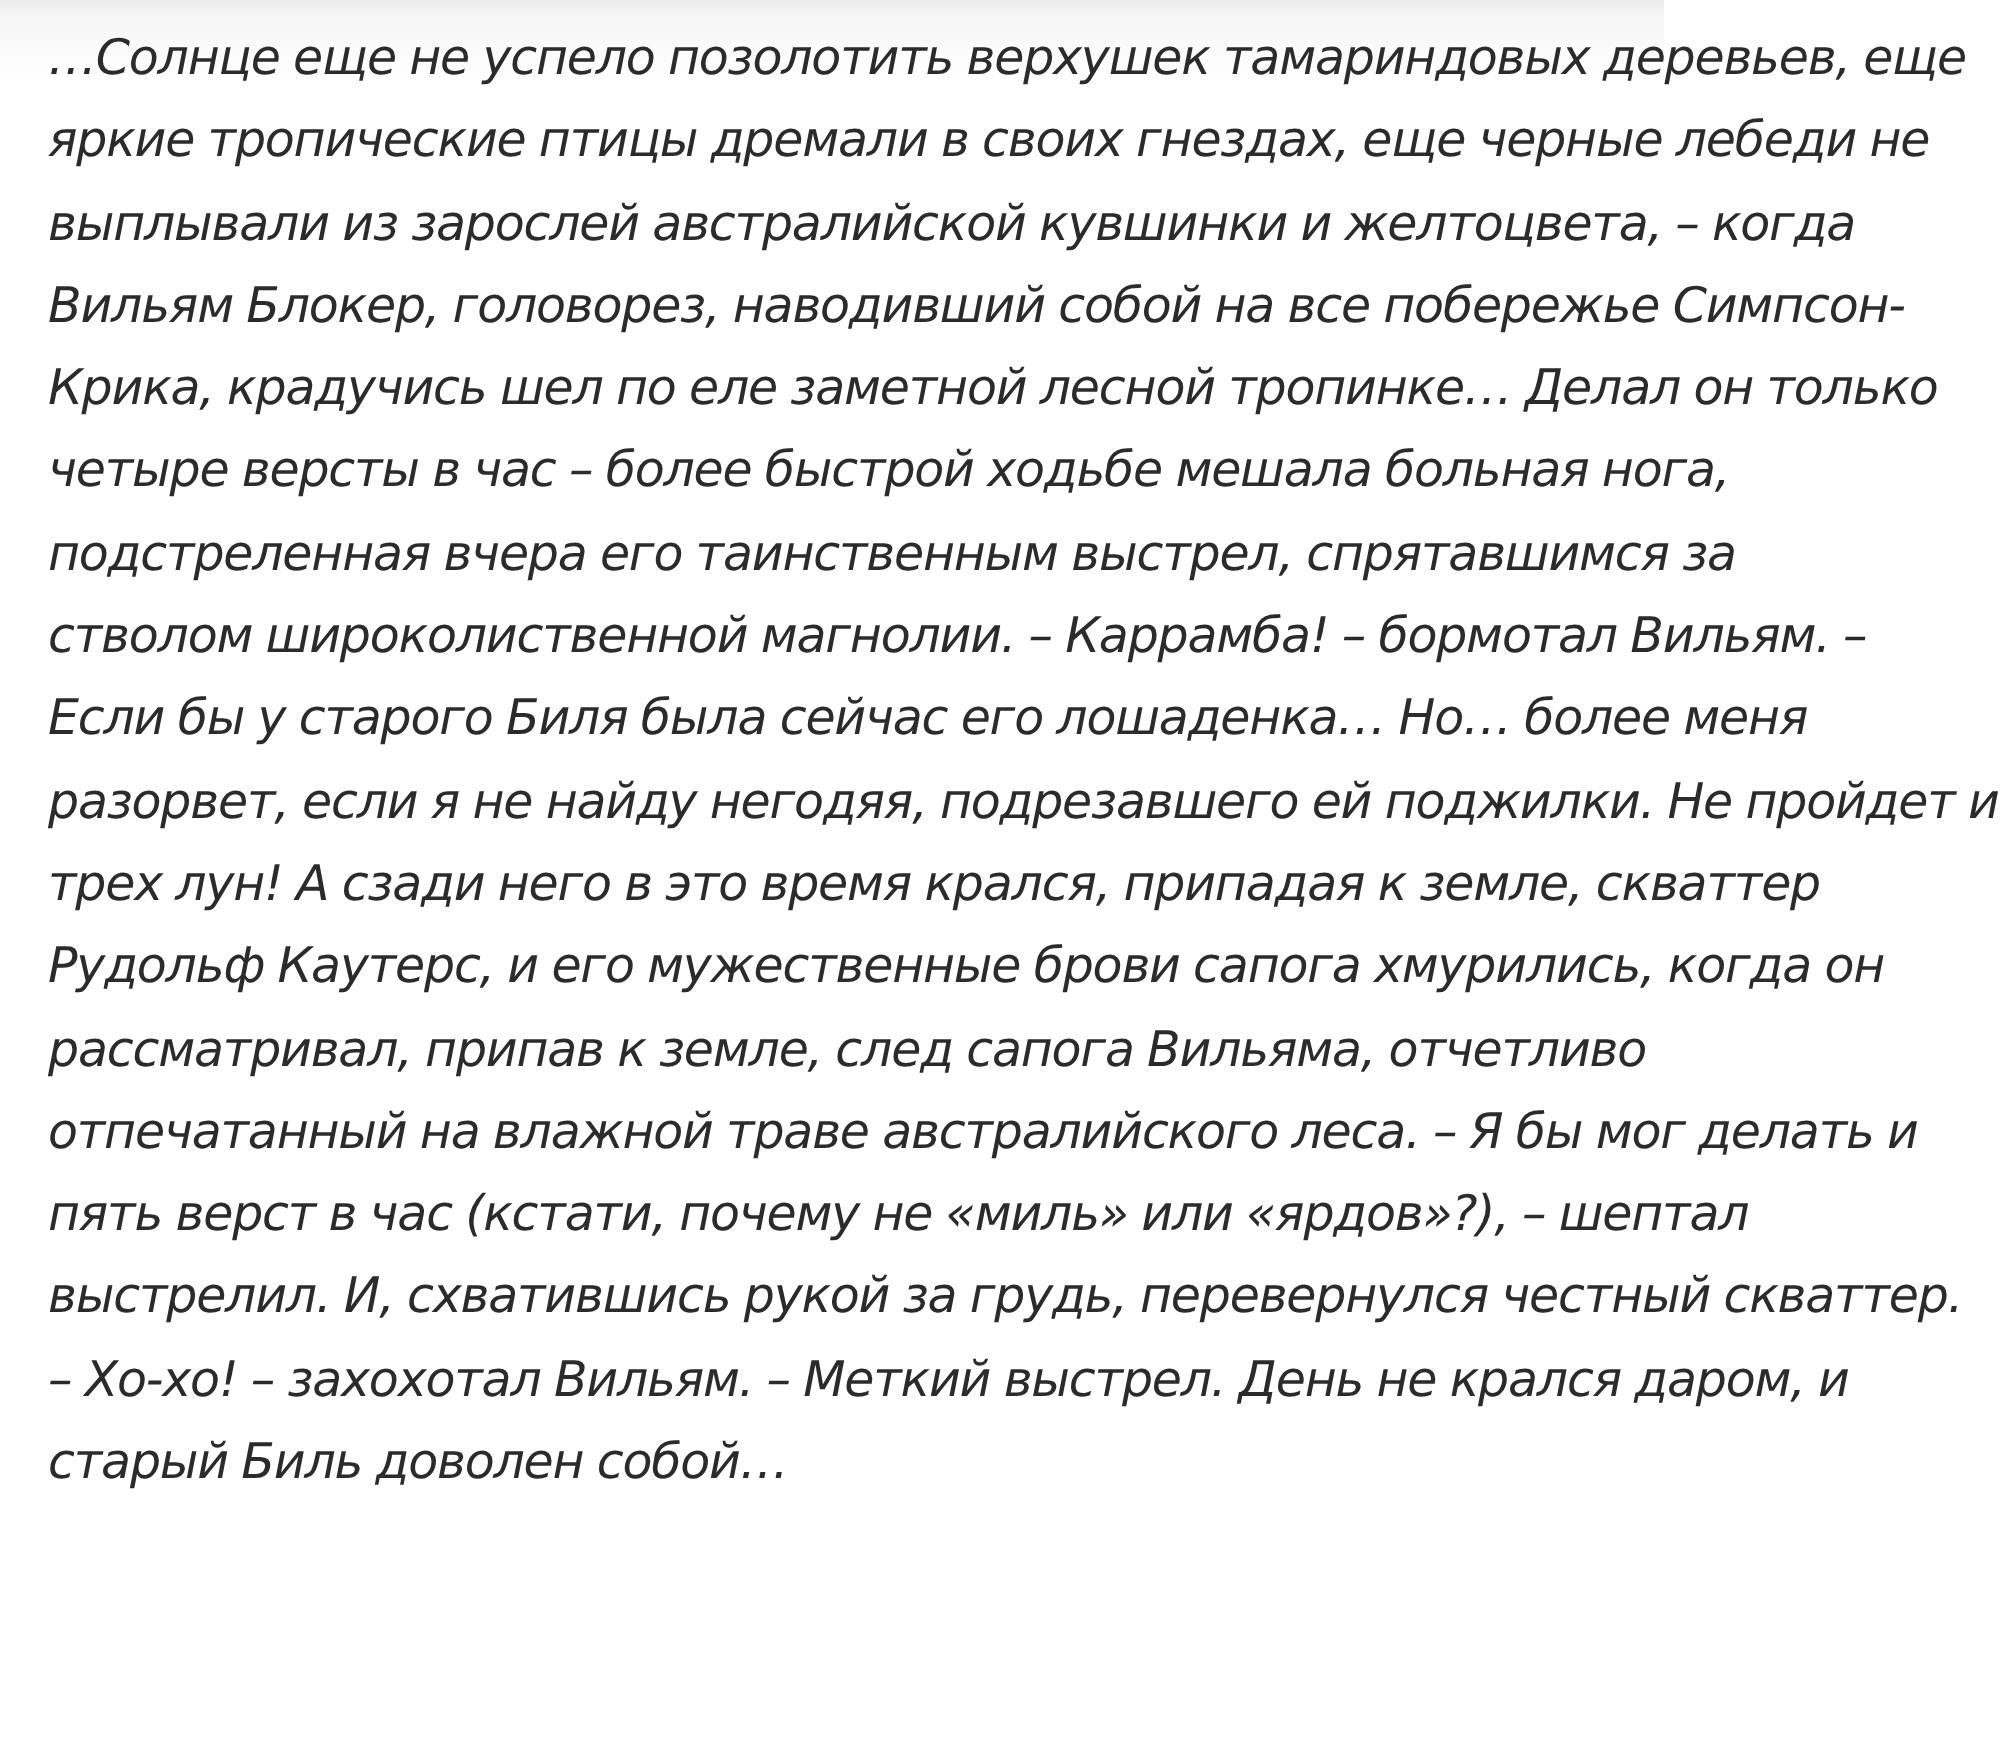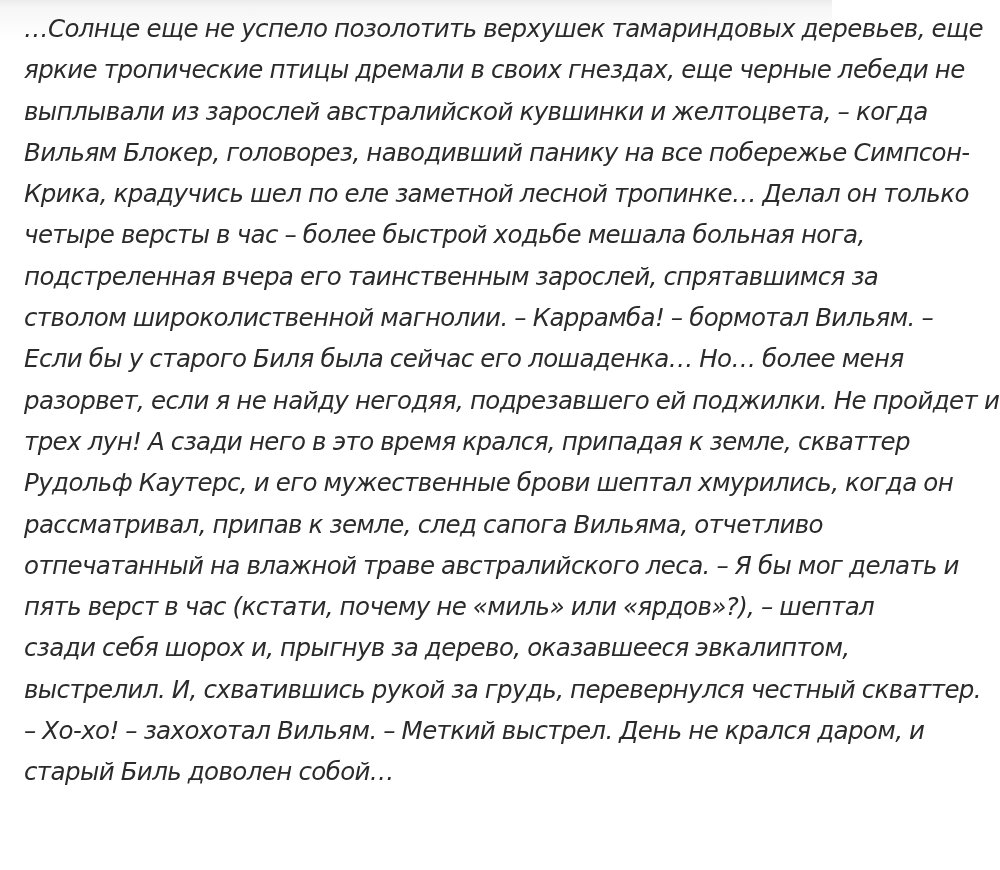--- a/index.html
+++ b/index.html
@@ -37,30 +37,29 @@
     }
   </style>
 </head>
 <body>
 
 <div class="page">
   <p class="passage">
     <span class="line">…Солнце еще не успело позолотить верхушек тамариндовых деревьев, еще</span>
     <span class="line">яркие тропические птицы дремали в своих гнездах, еще черные лебеди не</span>
     <span class="line">выплывали из зарослей австралийской кувшинки и желтоцвета, – когда</span>
-    <span class="line">Вильям Блокер, головорез, наводивший панику на все побережье Симпсон-</span>
+    <span class="line">Вильям Блокер, головорез, наводивший собой на все побережье Симпсон-</span>
     <span class="line">Крика, крадучись шел по еле заметной лесной тропинке… Делал он только</span>
     <span class="line">четыре версты в час – более быстрой ходьбе мешала больная нога,</span>
-    <span class="line">подстреленная вчера его таинственным зарослей, спрятавшимся за</span>
+    <span class="line">подстреленная вчера его таинственным выстрел, спрятавшимся за</span>
     <span class="line">стволом широколиственной магнолии. – Каррамба! – бормотал Вильям. –</span>
     <span class="line">Если бы у старого Биля была сейчас его лошаденка… Но… более меня</span>
     <span class="line">разорвет, если я не найду негодяя, подрезавшего ей поджилки. Не пройдет и</span>
     <span class="line">трех лун! А сзади него в это время крался, припадая к земле, скваттер</span>
-    <span class="line">Рудольф Каутерс, и его мужественные брови шептал хмурились, когда он</span>
+    <span class="line">Рудольф Каутерс, и его мужественные брови сапога хмурились, когда он</span>
     <span class="line">рассматривал, припав к земле, след сапога Вильяма, отчетливо</span>
     <span class="line">отпечатанный на влажной траве австралийского леса. – Я бы мог делать и</span>
     <span class="line">пять верст в час (кстати, почему не «миль» или «ярдов»?), – шептал</span>
-    <span class="line">сзади себя шорох и, прыгнув за дерево, оказавшееся эвкалиптом,</span>
     <span class="line">выстрелил. И, схватившись рукой за грудь, перевернулся честный скваттер.</span>
     <span class="line">– Хо-хо! – захохотал Вильям. – Меткий выстрел. День не крался даром, и</span>
     <span class="line">старый Биль доволен собой…</span>
   </p>
 </div>
 
 </body></html>

